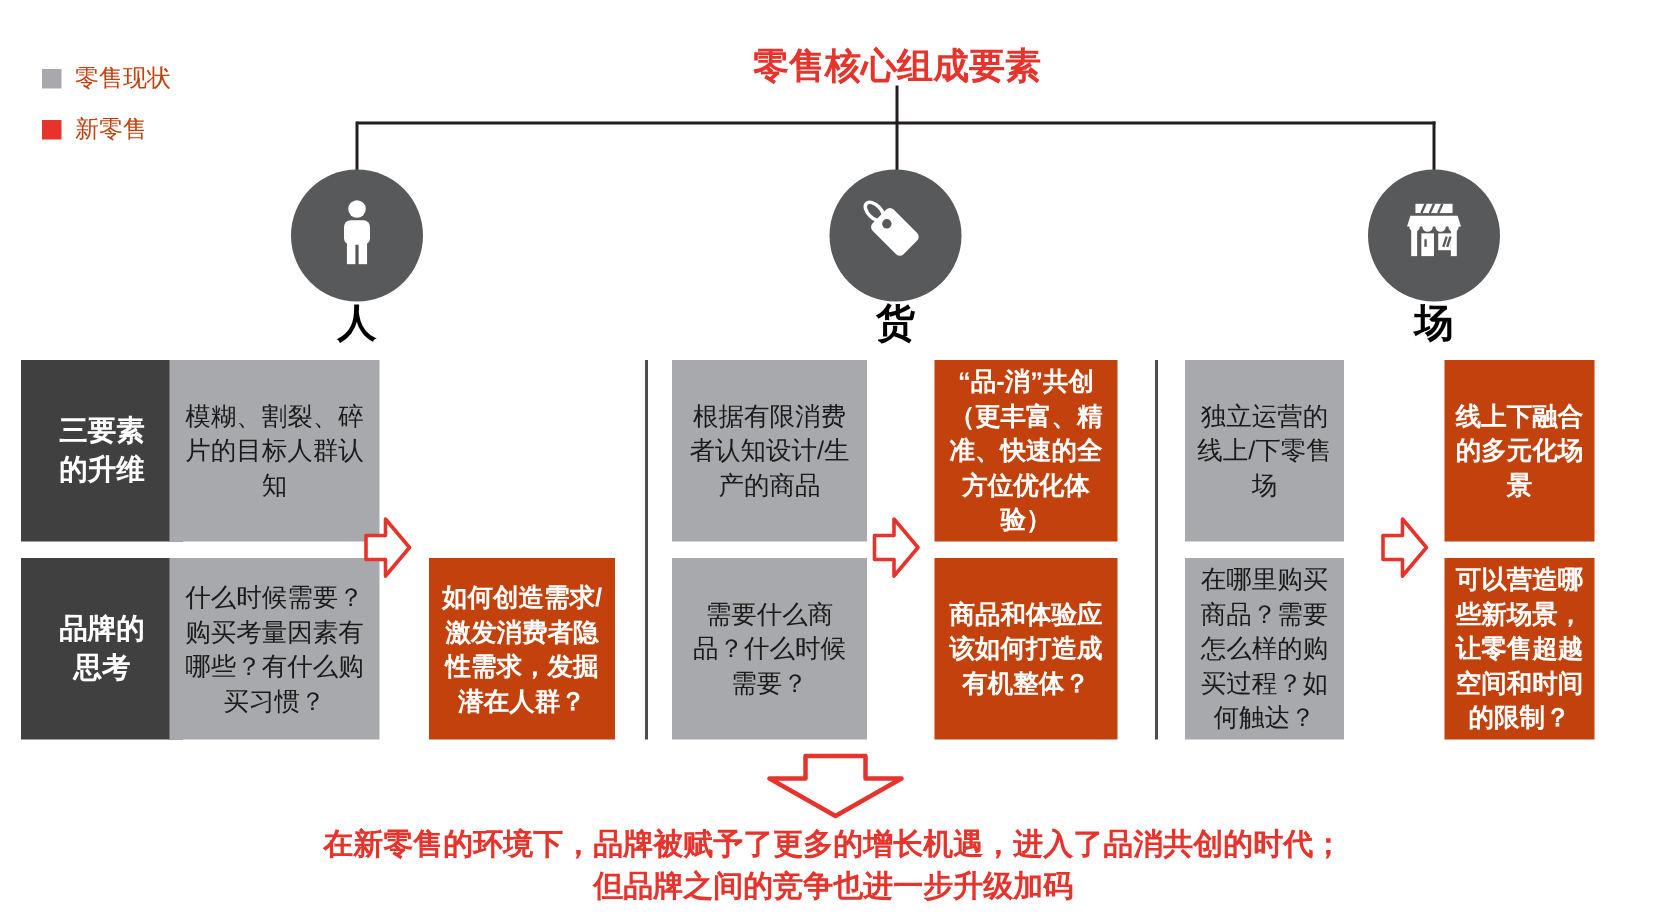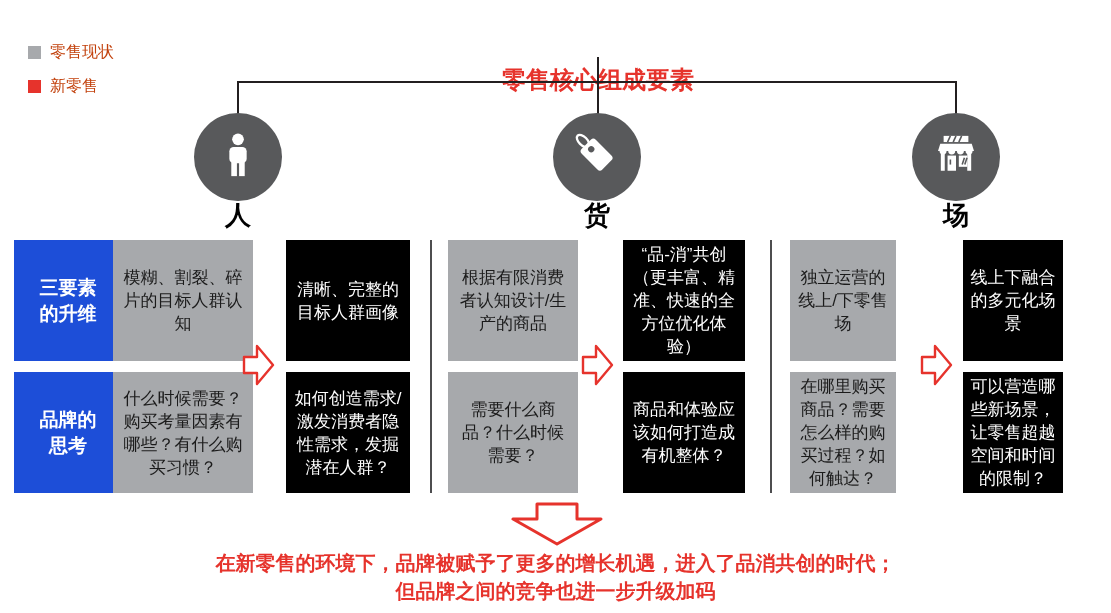--- a/index.html
+++ b/index.html
@@ -9,21 +9,21 @@
   
   .legend{position:absolute;left:28px;top:42px;}
   .legend-row{display:flex;align-items:center;margin-bottom:13px;}
   .swatch{width:13px;height:13px;margin-right:9px;flex:0 0 auto;}
   .swatch.gray{background:#a7a9ac;}
   .swatch.red{background:#e6332c;}
   .legend-label{font-size:16px;color:#c2410c;}
 
   
   .title{position:absolute;left:598px;top:28px;transform:translateX(-50%);
-         font-size:24px;font-weight:bold;color:#e6332c;white-space:nowrap;margin-top:36px;}
+         font-size:24px;font-weight:bold;color:#e6332c;white-space:nowrap;}
 
   
   .line{position:absolute;background:#231f20;}
   .h-bracket{left:238px;top:81px;width:719px;height:2px;}
   .stub{width:2px;}
   .stub-title{left:597px;top:57px;height:25px;}
   .stub-left{left:237px;top:81px;height:34px;}
   .stub-mid{left:597px;top:81px;height:34px;}
   .stub-right{left:955px;top:81px;height:34px;}
 
@@ -34,24 +34,24 @@
   .pillar-label{position:absolute;top:198px;width:88px;text-align:center;
                 font-size:26px;font-weight:bold;color:#000;}
   .pl-1{left:194px;} .pl-2{left:553px;} .pl-3{left:912px;}
 
   
   .box{position:absolute;display:flex;align-items:center;justify-content:center;
        text-align:center;box-sizing:border-box;padding:4px 7px;
        font-size:17px;line-height:23px;}
   .row1{top:240px;height:121px;}
   .row2{top:372px;height:121px;}
-  .hdr{left:14px;width:108px;background:#1d4ed8;color:#fff;font-weight:bold;
+  .hdr{left:14px;width:108px;background:#404040;color:#fff;font-weight:bold;
        font-size:19px;line-height:26px;}
   .gray-box{background:#a7a9ac;color:#1b1b1b;}
-  .red-box{background:#000000;color:#fff;font-weight:normal;}
+  .red-box{background:#c2410c;color:#fff;font-weight:bold;}
   .g1-gray{left:113px;width:140px;}
   .g1-red{left:286px;width:124px;}
   .g2-gray{left:448px;width:130px;}
   .g2-red{left:623px;width:122px;}
   .g3-gray{left:790px;width:106px;}
   .g3-red{left:963px;width:100px;}
 
   
   .divider{position:absolute;top:240px;height:253px;width:2px;background:#4d4d4f;}
   .div-1{left:430px;} .div-2{left:770px;}
@@ -144,21 +144,20 @@
     </div>
   </div>
   <div class="box hdr row2">
     <div>
       <div>品牌的</div>
       <div>思考</div>
     </div>
   </div>
 
   <div class="box gray-box row1 g1-gray">模糊、割裂、碎片的目标人群认知</div>
-  <div class="box red-box row1 g1-red">清晰、完整的目标人群画像</div>
   <div class="box gray-box row2 g1-gray">什么时候需要？购买考量因素有哪些？有什么购买习惯？</div>
   <div class="box red-box row2 g1-red">如何创造需求/激发消费者隐性需求，发掘潜在人群？</div>
 
   <div class="box gray-box row1 g2-gray">根据有限消费者认知设计/生产的商品</div>
   <div class="box red-box row1 g2-red">“品-消”共创（更丰富、精准、快速的全方位优化体验）</div>
   <div class="box gray-box row2 g2-gray">需要什么商品？什么时候需要？</div>
   <div class="box red-box row2 g2-red">商品和体验应该如何打造成有机整体？</div>
 
   <div class="box gray-box row1 g3-gray">独立运营的线上/下零售场</div>
   <div class="box red-box row1 g3-red">线上下融合的多元化场景</div>

